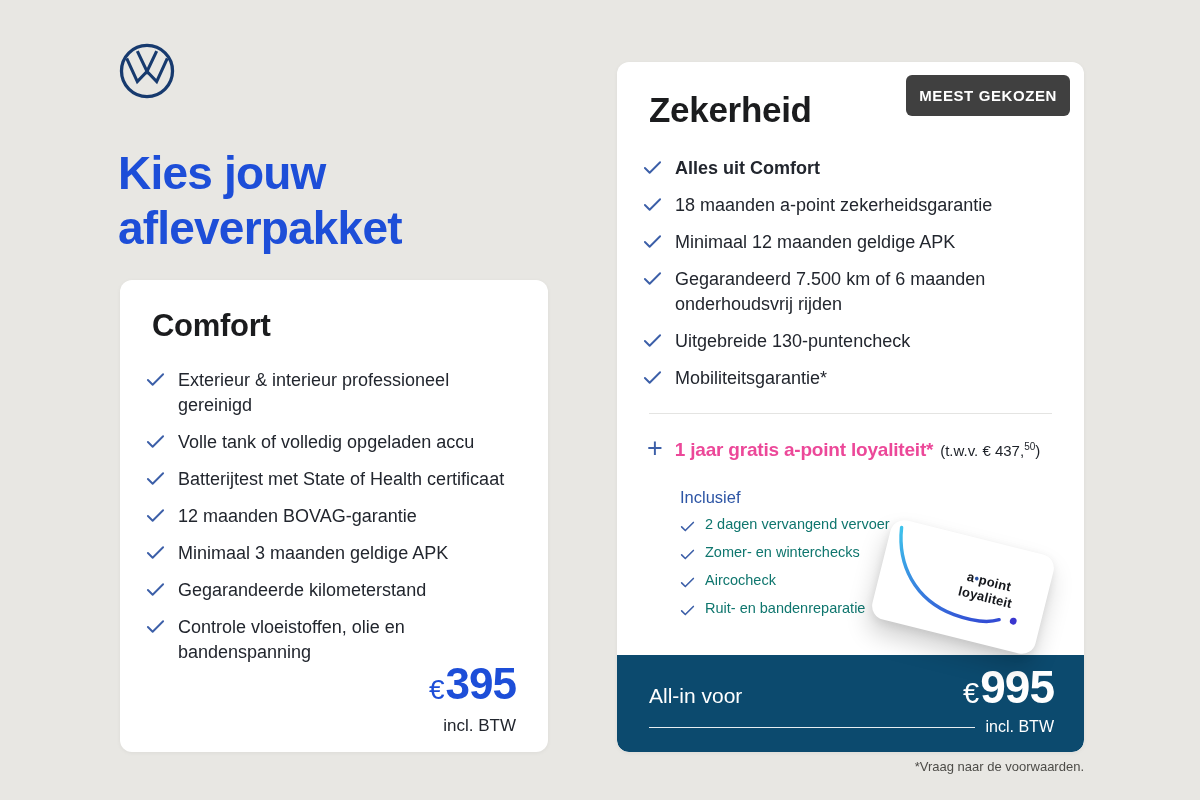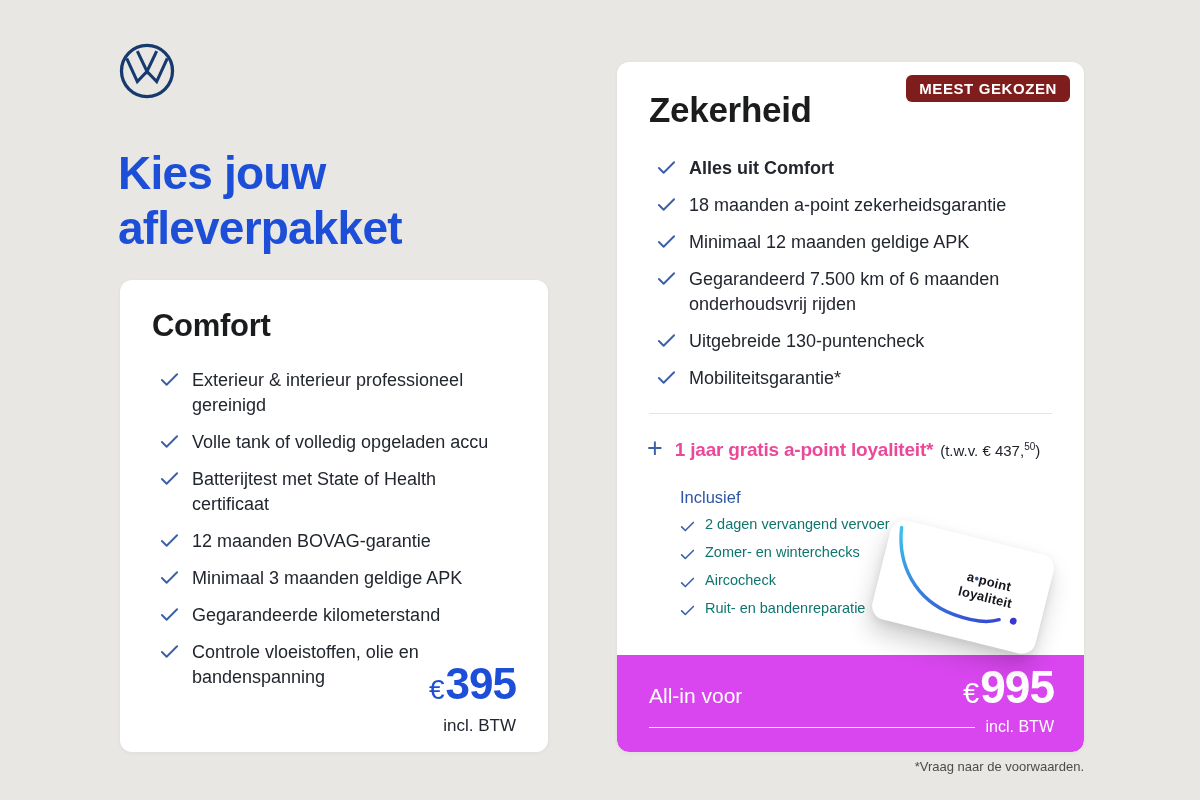--- a/index.html
+++ b/index.html
@@ -13,24 +13,24 @@
 
   
   .card{position:absolute;background:#ffffff;border-radius:12px;
     box-shadow:0 1px 4px rgba(0,0,0,0.05);}
   .card-comfort{left:120px;top:280px;width:428px;height:472px;}
   .card-zekerheid{left:617px;top:62px;width:467px;height:690px;overflow:hidden;}
 
   .card-title{margin:28px 32px 24px 32px;font-size:31px;font-weight:700;color:#1b1c1e;letter-spacing:-0.3px;}
   .card-zekerheid .card-title{font-size:35px;margin-bottom:26px;}
 
-  .badge{position:absolute;top:13px;right:14px;background:#7f1d1d;color:#ffffff;
-    font-size:15px;font-weight:700;letter-spacing:0.6px;padding:5px 13px;border-radius:6px;}
-
-  .features{padding:0 40px;}
+  .badge{position:absolute;top:13px;right:14px;background:#404040;color:#ffffff;
+    font-size:15px;font-weight:700;letter-spacing:0.6px;padding:12px 13px;border-radius:6px;}
+
+  .features{padding:0 26px;}
   .feature{display:flex;gap:13px;margin-bottom:12px;}
   .check{flex:0 0 auto;margin-top:4px;}
   .ftext{font-size:18px;line-height:25px;color:#22262e;max-width:352px;}
   .feature.bold .ftext{font-weight:700;}
 
   .divider{margin:22px 32px 24px 32px;border:none;border-top:1px solid #e4e4e2;height:0;}
 
   .bonus-row{display:flex;align-items:center;padding:0 30px;white-space:nowrap;}
   .plus{color:#3c5fa8;font-size:27px;font-weight:400;line-height:1;margin-right:12px;margin-top:-3px;}
   .bonus-title{font-size:19px;font-weight:700;color:#ec4899;letter-spacing:-0.2px;}
@@ -51,21 +51,21 @@
   .loyalty-text{position:absolute;left:64px;top:32px;width:88px;text-align:center;
     font-size:13px;font-weight:700;color:#15171c;line-height:16px;letter-spacing:0.2px;}
   .loyalty-dot{color:#2d55a5;}
 
   
   .price-block{position:absolute;right:32px;bottom:16px;text-align:right;}
   .price-line{font-size:44px;font-weight:700;color:#1d4ed8;letter-spacing:-1px;line-height:46px;}
   .price-cur{font-size:28px;font-weight:400;margin-right:2px;}
   .vat-note{font-size:17px;color:#22262e;margin-top:3px;}
 
-  .price-bar{position:absolute;left:0;right:0;bottom:0;height:97px;background:#d946ef;
+  .price-bar{position:absolute;left:0;right:0;bottom:0;height:97px;background:#0c4a6e;
     border-radius:0 0 12px 12px;z-index:2;color:#ffffff;}
   .allin-label{position:absolute;left:32px;top:29px;font-size:21px;}
   .allin-rule{position:absolute;left:32px;top:72px;width:326px;height:1px;background:rgba(255,255,255,0.9);}
   .price-block-bar{position:absolute;right:30px;top:8px;text-align:right;}
   .price-line-bar{font-size:46px;font-weight:700;letter-spacing:-1px;line-height:48px;color:#fff;}
   .price-cur-bar{font-size:29px;font-weight:400;margin-right:2px;}
   .vat-note-bar{font-size:16px;margin-top:1px;color:#fff;}
 
   .footer-note{position:absolute;right:116px;top:759px;font-size:13px;color:#4d4c48;}
 </style>

